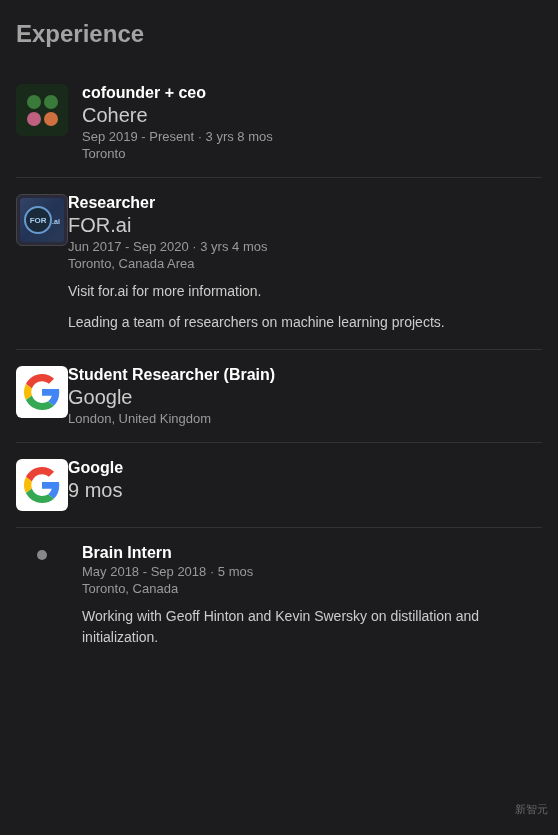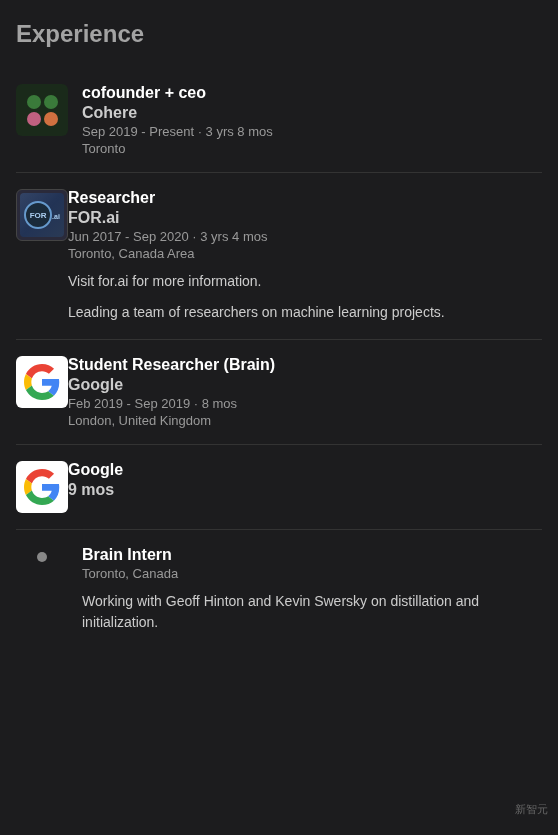--- a/index.html
+++ b/index.html
@@ -190,22 +190,22 @@
     }
 
     .job-title {
       font-size: 16px;
       font-weight: 700;
       color: #ffffff;
       margin-bottom: 2px;
     }
 
     .company-name {
-      font-size: 16px;
-      font-weight: 700;
+      font-size: 20px;
+      font-weight: 400;
       color: #cccccc;
       margin-bottom: 2px;
     }
 
     .date-range {
       font-size: 13px;
       color: #999999;
       margin-bottom: 2px;
     }
 
@@ -289,21 +289,20 @@
         <path fill="#EA4335" d="M24 9.5c3.54 0 6.71 1.22 9.21 3.6l6.85-6.85C35.9 2.38 30.47 0 24 0 14.62 0 6.51 5.38 2.56 13.22l7.98 6.19C12.43 13.72 17.74 9.5 24 9.5z"></path>
         <path fill="#4285F4" d="M46.98 24.55c0-1.57-.15-3.09-.38-4.55H24v9.02h12.94c-.58 2.96-2.26 5.48-4.78 7.18l7.73 6c4.51-4.18 7.09-10.36 7.09-17.65z"></path>
         <path fill="#FBBC05" d="M10.53 28.59c-.48-1.45-.76-2.99-.76-4.59s.27-3.14.76-4.59l-7.98-6.19C.92 16.46 0 20.12 0 24c0 3.88.92 7.54 2.56 10.78l7.97-6.19z"></path>
         <path fill="#34A853" d="M24 48c6.48 0 11.93-2.13 15.89-5.81l-7.73-6c-2.18 1.48-4.97 2.31-8.16 2.31-6.26 0-11.57-4.22-13.47-9.91l-7.98 6.19C6.51 42.62 14.62 48 24 48z"></path>
         <path fill="none" d="M0 0h48v48H0z"></path>
       </svg>
     </div>
     <div class="info-block">
       <div class="job-title">Student Researcher (Brain)</div>
       <div class="company-name">Google</div>
-      <div class="date-range">Feb 2019 - Sep 2019 · 8 mos</div>
       <div class="location">London, United Kingdom</div>
     </div>
   </div>
 
   <div class="experience-item">
     <div class="logo-google-group">
       <svg class="google-g" viewBox="0 0 48 48" xmlns="http://www.w3.org/2000/svg">
         <path fill="#EA4335" d="M24 9.5c3.54 0 6.71 1.22 9.21 3.6l6.85-6.85C35.9 2.38 30.47 0 24 0 14.62 0 6.51 5.38 2.56 13.22l7.98 6.19C12.43 13.72 17.74 9.5 24 9.5z"></path>
         <path fill="#4285F4" d="M46.98 24.55c0-1.57-.15-3.09-.38-4.55H24v9.02h12.94c-.58 2.96-2.26 5.48-4.78 7.18l7.73 6c4.51-4.18 7.09-10.36 7.09-17.65z"></path>
         <path fill="#FBBC05" d="M10.53 28.59c-.48-1.45-.76-2.99-.76-4.59s.27-3.14.76-4.59l-7.98-6.19C.92 16.46 0 20.12 0 24c0 3.88.92 7.54 2.56 10.78l7.97-6.19z"></path>
@@ -317,20 +316,21 @@
     </div>
   </div>
 
   <div class="experience-item" style="border-bottom: none;">
     <div class="dot-container">
       <div class="timeline-dot"></div>
       <div class="timeline-line"></div>
     </div>
     <div class="info-block">
       <div class="job-title">Brain Intern</div>
+      <div class="date-range">May 2018 - Sep 2018 · 5 mos</div>
       <div class="location">Toronto, Canada</div>
       <div class="description">
         <p>Working with Geoff Hinton and Kevin Swersky on distillation and initialization.</p>
       </div>
     </div>
   </div>
 
 </div>
 
 <div class="watermark">新智元</div>

